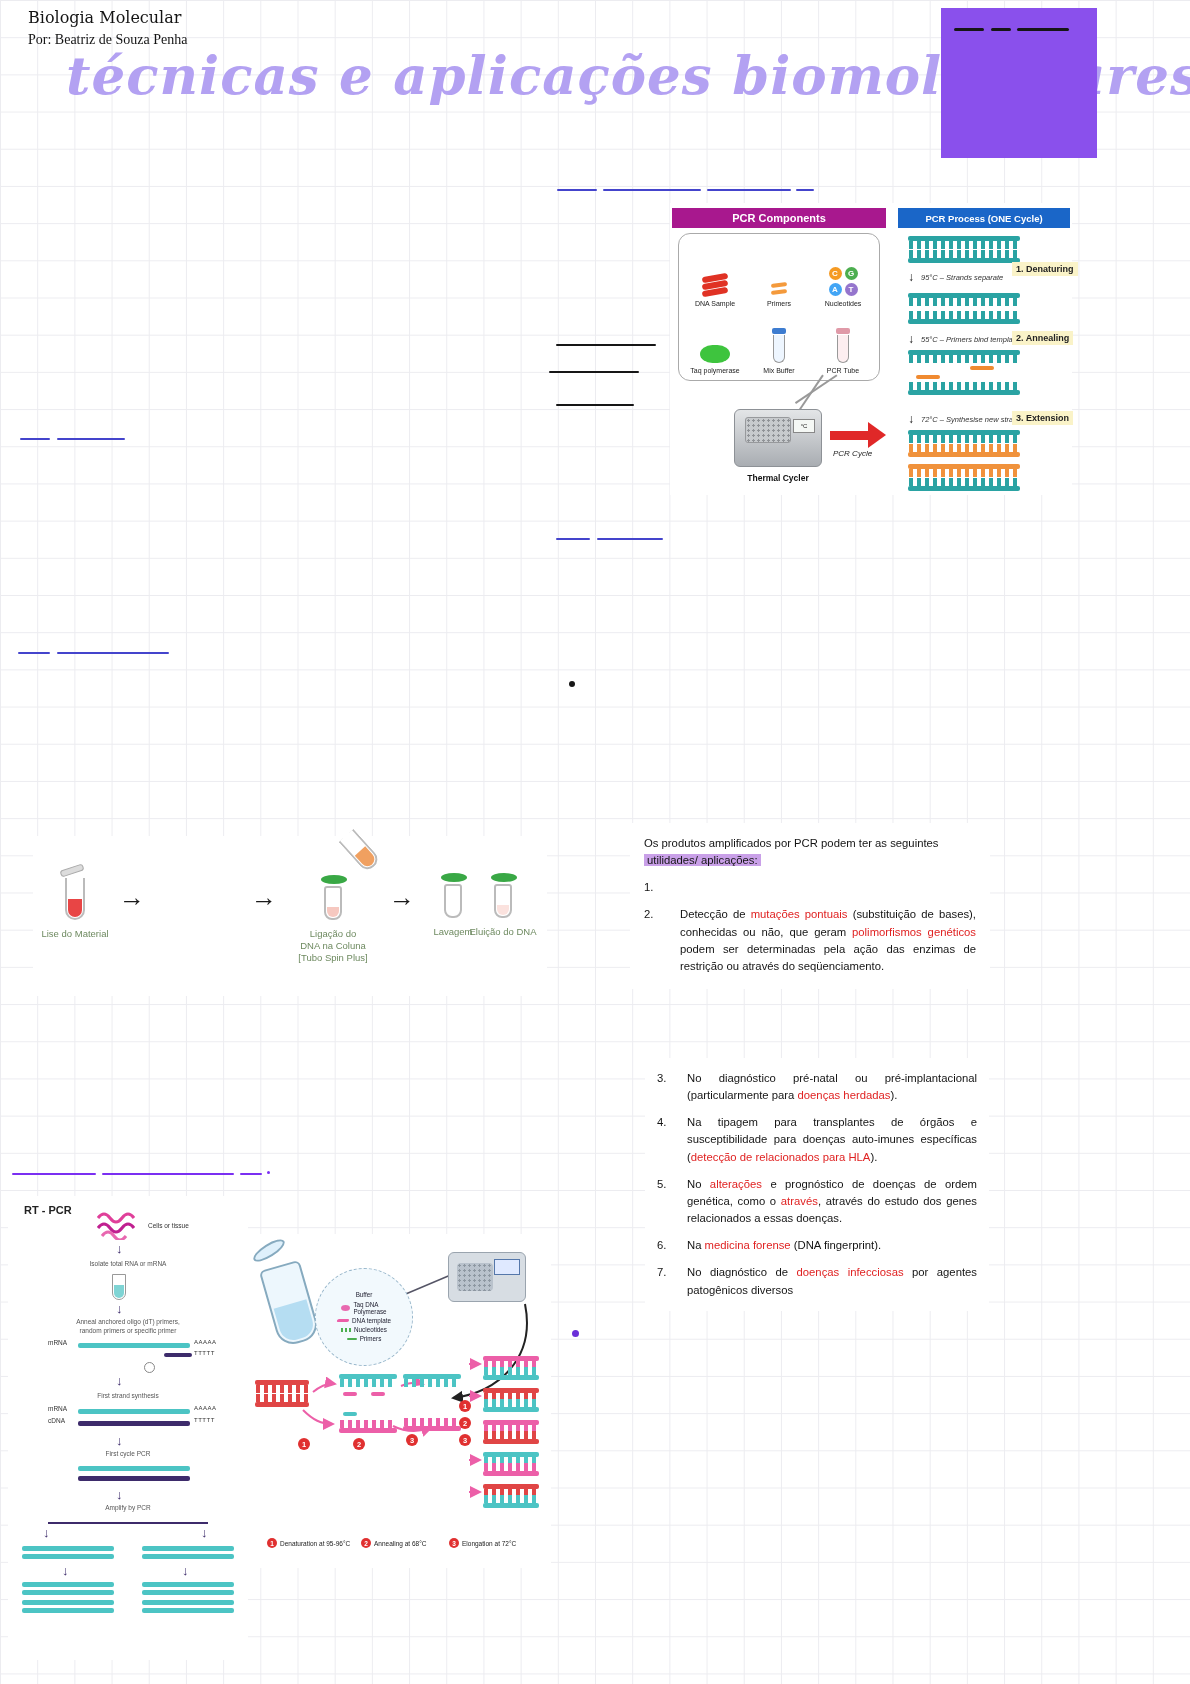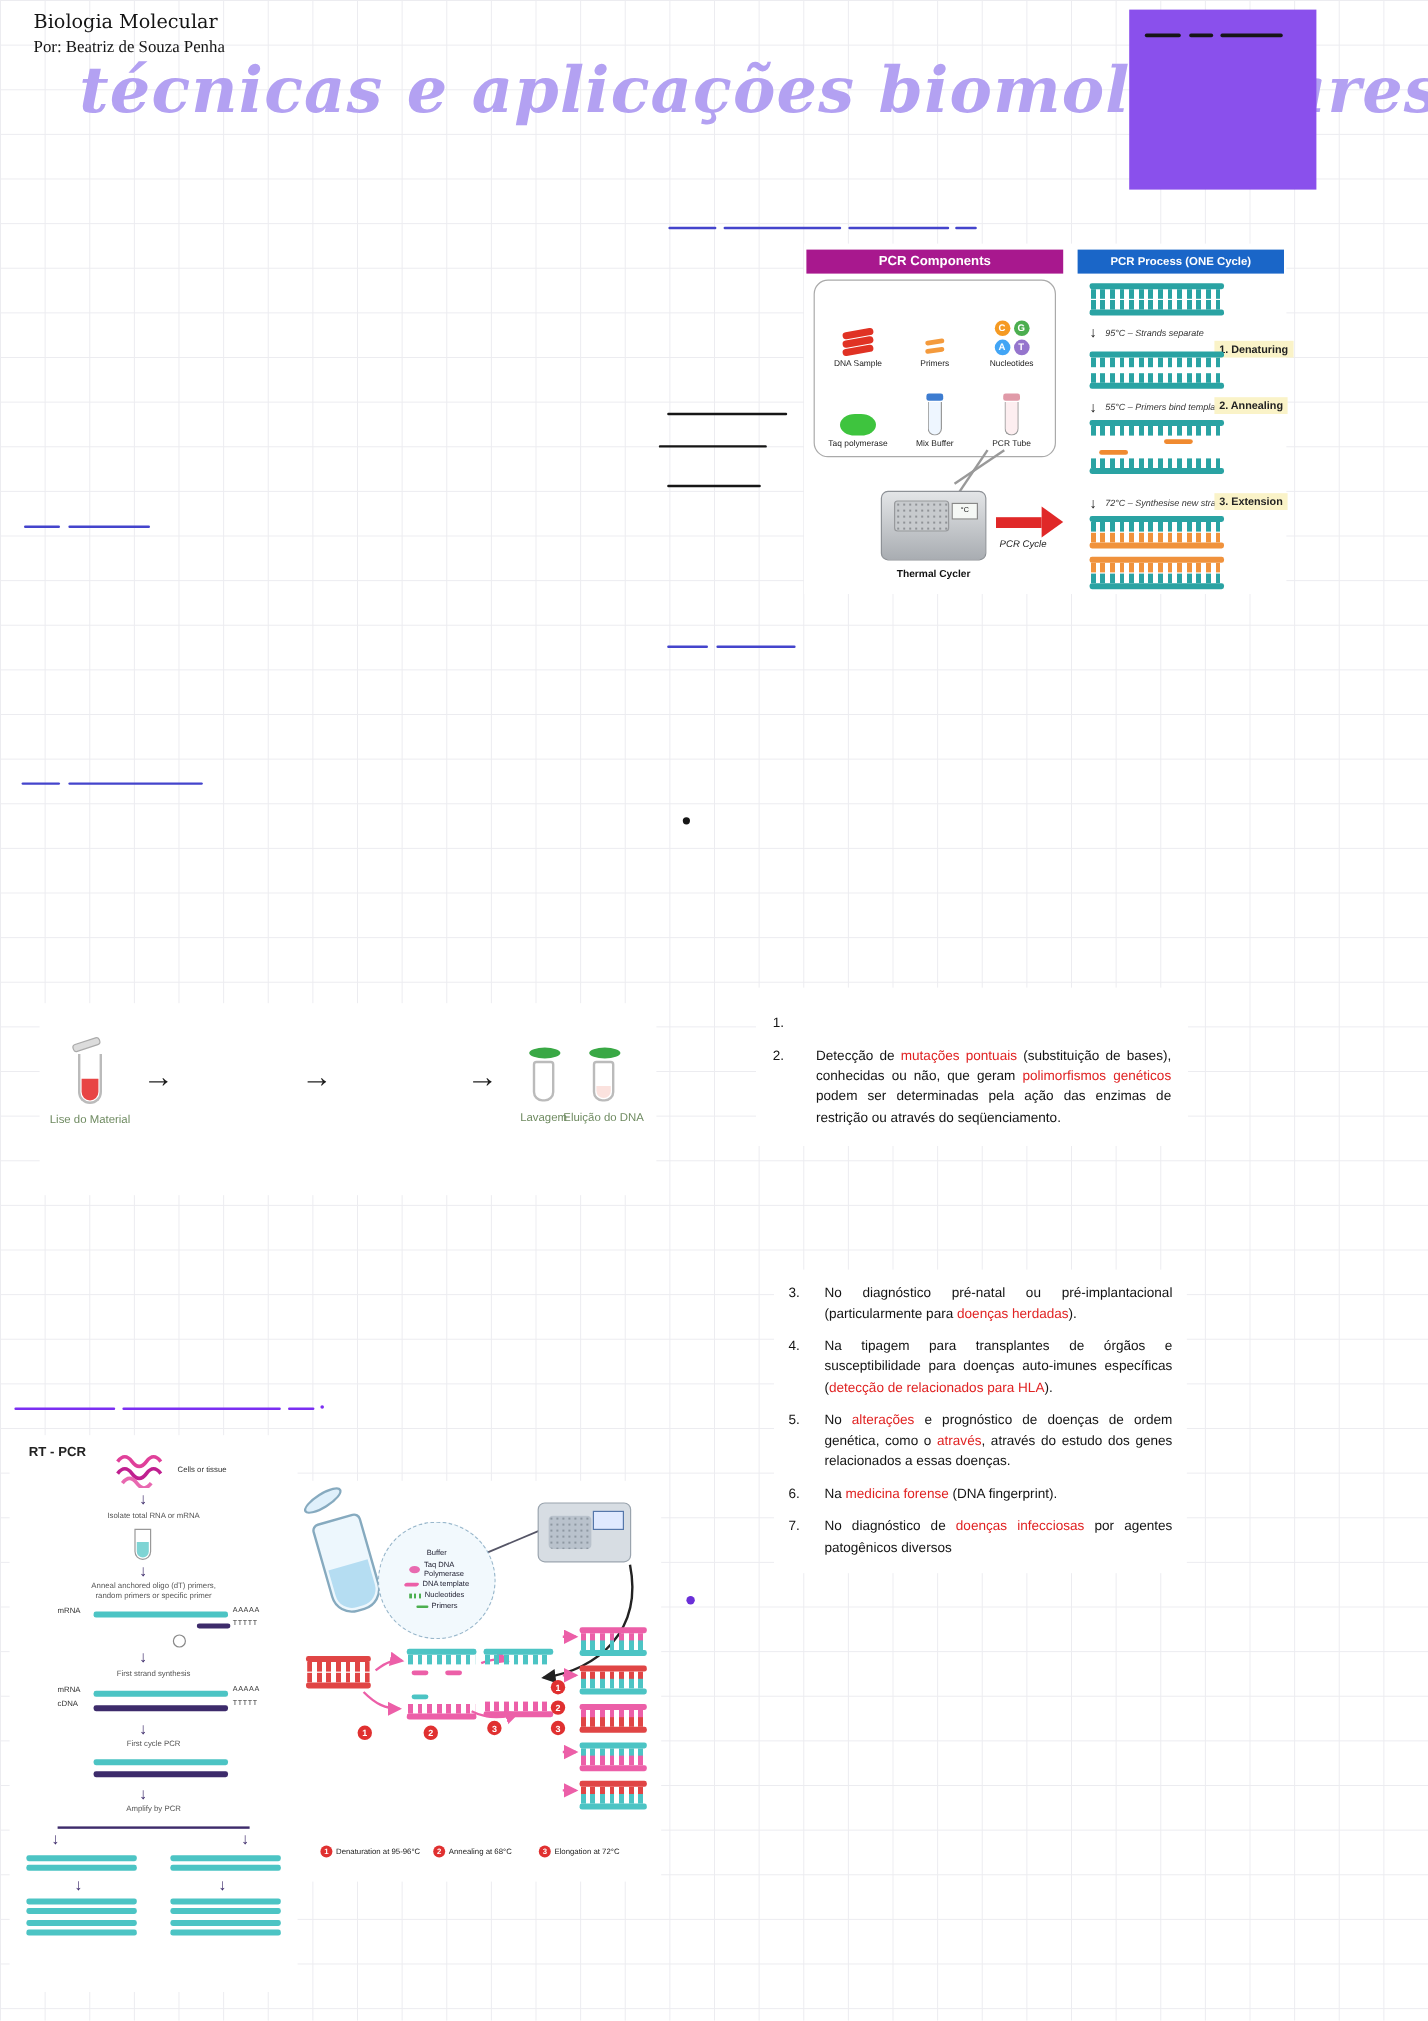--- a/index.html
+++ b/index.html
@@ -221,21 +221,21 @@
     <div class="figcap" style="left:54px;top:270px;width:108px">Thermal Cycler</div>
     <div class="redarrow-bar" style="left:160px;top:228px;width:38px;height:9px"></div>
     <div class="redarrow-tip" style="left:198px;top:219px"></div>
     <div class="pcrcycle" style="left:163px;top:246px">PCR Cycle</div>
 
     <div class="comb" style="--c:#2aa3a3;left:238px;top:33px"></div>
     <div class="comb flip" style="--c:#2aa3a3;left:238px;top:47px"></div>
 
     <span class="dn" style="left:238px;top:68px">↓</span>
     <span class="temp" style="left:251px;top:70px">95°C – Strands separate</span>
-    <span class="ylabel" style="left:342px;top:81px">1. Denaturing</span>
+    <span class="ylabel" style="left:342px;top:59px">1. Denaturing</span>
 
     <div class="comb" style="--c:#2aa3a3;left:238px;top:90px"></div>
     <div class="comb flip" style="--c:#2aa3a3;left:238px;top:108px"></div>
 
     <span class="dn" style="left:238px;top:130px">↓</span>
     <span class="temp" style="left:251px;top:132px">55°C – Primers bind template</span>
     <span class="ylabel" style="left:342px;top:128px">2. Annealing</span>
 
     <div class="comb" style="--c:#2aa3a3;left:238px;top:147px"></div>
     <div class="pbar" style="left:300px;top:163px;width:24px"></div>
@@ -257,20 +257,34 @@
       <div class="iconzone">
           <div class="mtube">
             <span class="cap"></span>
             <span class="lq"></span>
           </div>
         </div>
       <div class="slabel">Lise do Material</div>
     </div>
     <span class="harrow" style="left:86px;top:48px">→</span>
     <span class="harrow" style="left:218px;top:48px">→</span>
+    <div class="stage" style="left:248px;top:2px;width:104px">
+      <div class="iconzone" style="height:82px">
+        <div class="mtube tilt" style="position:absolute;left:26px;top:-8px">
+            <span class="lq" style="background:#f0a060"></span>
+          </div>
+        <div class="column">
+            <span class="glid"></span>
+            <span class="clq"></span>
+          </div>
+      </div>
+      <div class="slabel">Ligação do
+DNA na Coluna
+[Tubo Spin Plus]</div>
+    </div>
     <span class="harrow" style="left:356px;top:48px">→</span>
     <div class="stage" style="left:382px;top:12px;width:76px">
       <div class="iconzone">
           <div class="column">
             <span class="glid"></span>
           </div>
         </div>
       <div class="slabel">Lavagem</div>
     </div>
     <span class="harrow" style="left:456px;top:48px">→</span>
@@ -279,20 +293,24 @@
           <div class="column">
             <span class="glid"></span>
             <span class="clq" style="background:#fbe2de"></span>
           </div>
         </div>
       <div class="slabel">Eluição do DNA</div>
     </div>
   </div>
 
   <section class="apps apps1">
+    <p class="intro">
+      <span>Os produtos amplificados por PCR podem ter as seguintes</span><br>
+      <span class="hl">utilidades/ aplicações:</span>
+    </p>
     <div class="item">
       <span class="num">1.</span>
     </div>
     <div class="item">
       <span class="num">2.</span>
       <span class="txt"><span>Detecção de </span><span class="seg-red">mutações pontuais</span><span> (substituição de bases), conhecidas ou não, que geram </span><span class="seg-red">polimorfismos genéticos</span><span> podem ser determinadas pela ação das enzimas de restrição ou através do seqüenciamento.</span></span>
     </div>
   </section>
 
   <section class="apps apps2">

